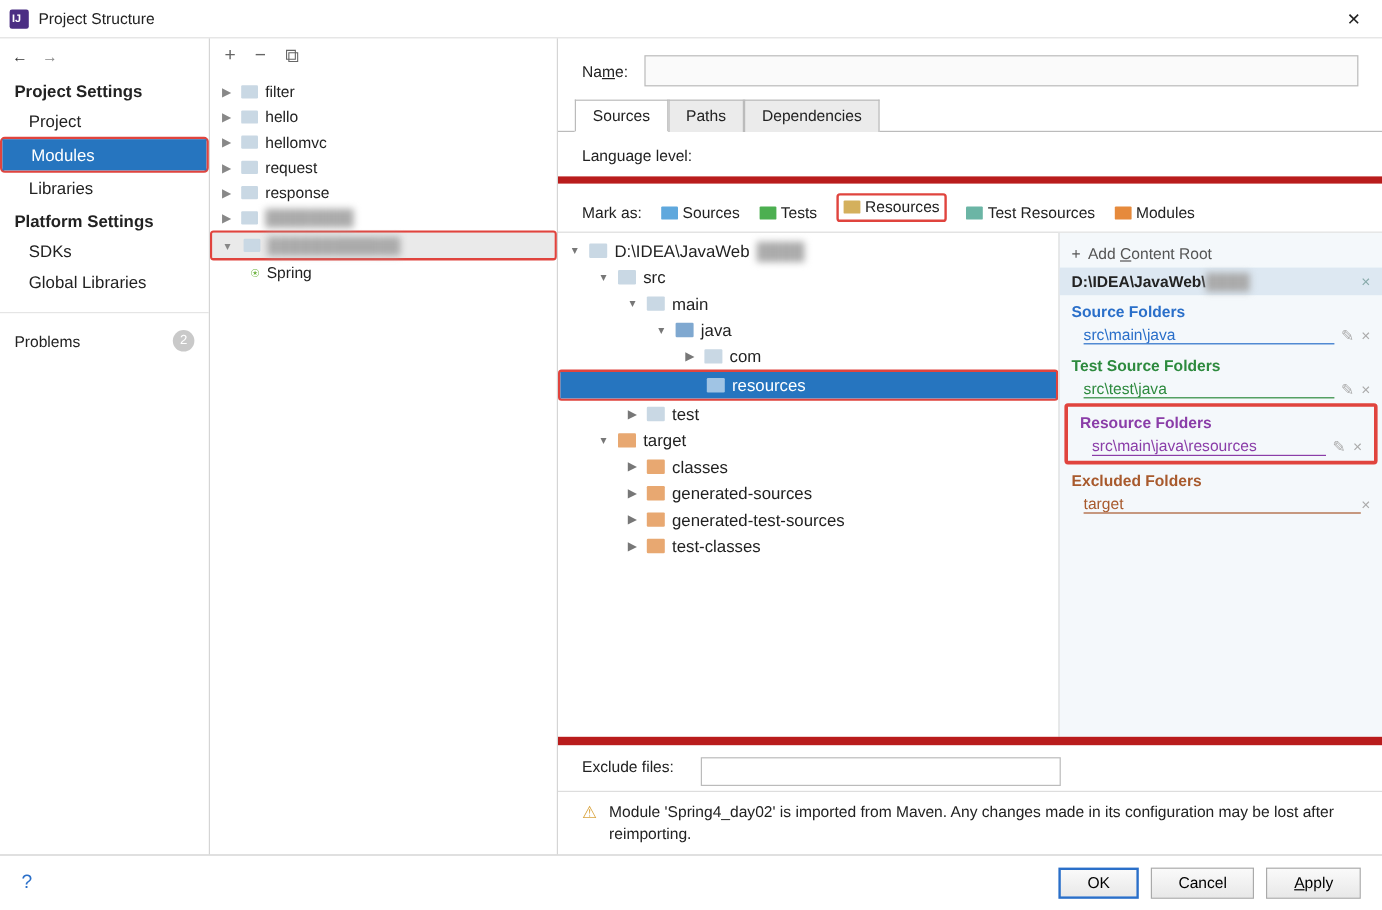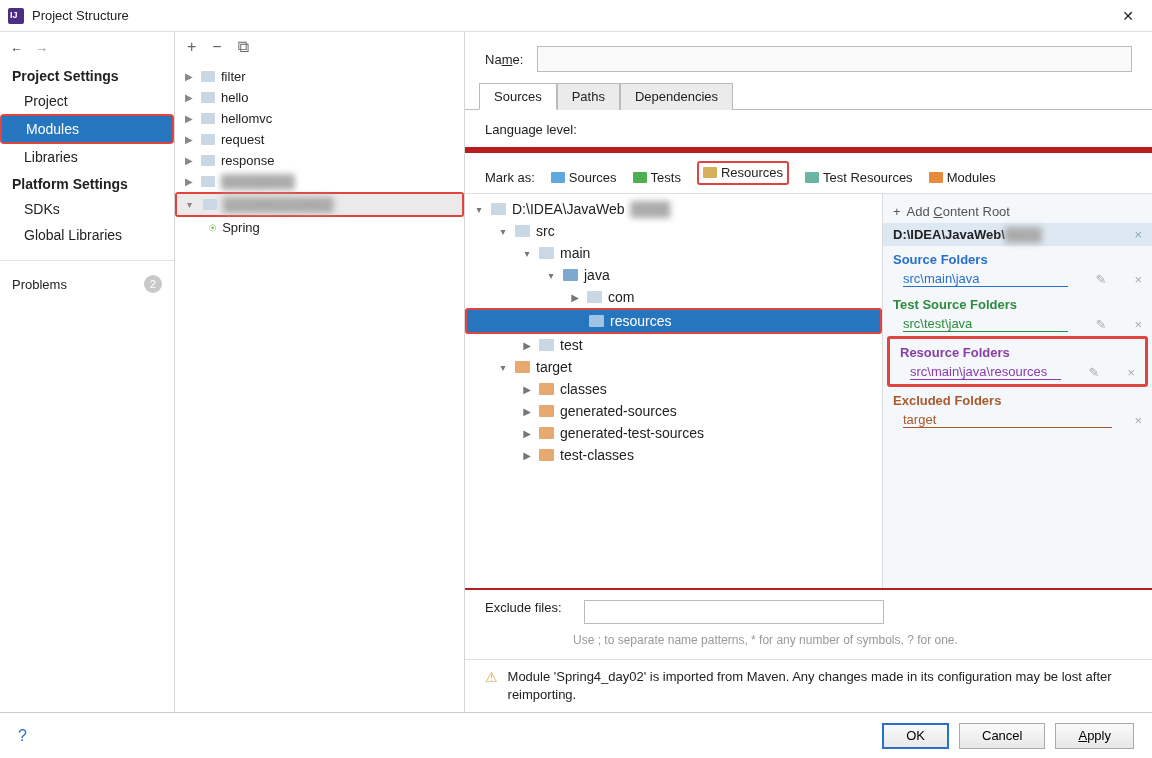--- a/index.html
+++ b/index.html
@@ -71,27 +71,27 @@
 
 .side-panel { width: 270px; border-left: 1px solid #ddd; background: #f4f8fb; padding: 6px 0; font-size: 13px; }
 .sp-header { display: flex; align-items: center; padding: 4px 10px; gap: 6px; color: #555; }
 .sp-root { background: #dde8f2; padding: 4px 10px; display: flex; align-items: center; }
 .sp-root .x { margin-left: auto; color: #8aa; cursor: pointer; }
 .sp-section-title { font-weight: bold; padding: 6px 10px 2px; }
 .sp-blue { color: #2a6fc9; }
 .sp-green { color: #2d8a3e; }
 .sp-purple { color: #8a3da8; }
 .sp-brown { color: #a85a2d; }
-.sp-item { padding: 2px 10px 4px 20px; display: flex; align-items: flex-end; gap: 22px; }
+.sp-item { padding: 2px 10px 4px 20px; display: flex; align-items: flex-end; }
 .sp-item .txt { border-bottom: 1px solid currentColor; flex: 1; min-width: 0; overflow: hidden; text-overflow: ellipsis; white-space: nowrap; }
 .sp-item .edit { color: #aaa; margin: 0 6px; cursor: pointer; }
 .sp-item .x { color: #aaa; cursor: pointer; }
 .sp-highlight { border: 3px solid #e0443e; border-radius: 3px; margin: 0 4px; }
 
-.exclude-row { padding: 10px 20px 4px; display: flex; align-items: flex-start; gap: 22px; border-top: 2px solid #b91c1c; }
+.exclude-row { padding: 10px 20px 4px; display: flex; align-items: flex-start; gap: 22px; border-top: 7px solid #b91c1c; }
 .exclude-row input { width: 300px; height: 24px; border: 1px solid #bbb; padding: 0 6px; }
 .exclude-hint { color: #999; font-size: 12px; padding: 4px 20px 10px 108px; line-height: 1.4; }
 
 .warn-row { display: flex; padding: 8px 20px; gap: 10px; border-top: 1px solid #ddd; font-size: 13px; line-height: 1.4; }
 .warn-icon { color: #d9a33d; font-size: 14px; }
 
 .footer { height: 46px; display: flex; align-items: center; padding: 0 18px; gap: 10px; border-top: 1px solid #ccc; }
 .footer .help { color: #2a6fc9; font-size: 16px; margin-right: auto; }
 .footer button { height: 26px; padding: 0 22px; border: 1px solid #aaa; background: linear-gradient(#fafafa,#e8e8e8); cursor: pointer; font-size: 13px; }
 .footer button.primary { border: 2px solid #2a6fc9; }
@@ -323,21 +323,20 @@
             <span class="txt">target</span>
             <span class="x">×</span>
           </div>
       </div>
     </div>
 
     <div class="exclude-row">
       <span>Exclude files:</span>
       <input type="text" style="">
     </div>
-    <div class="exclude-hint">Use ; to separate name patterns, * for any number of symbols, ? for one.</div>
 
     <div class="warn-row">
       <span class="warn-icon">⚠</span>
       <span>Module 'Spring4_day02' is imported from Maven. Any changes made in its configuration may be lost after reimporting.</span>
     </div>
   </div>
 </div>
 
 <div class="footer">
   <span class="help">?</span>

